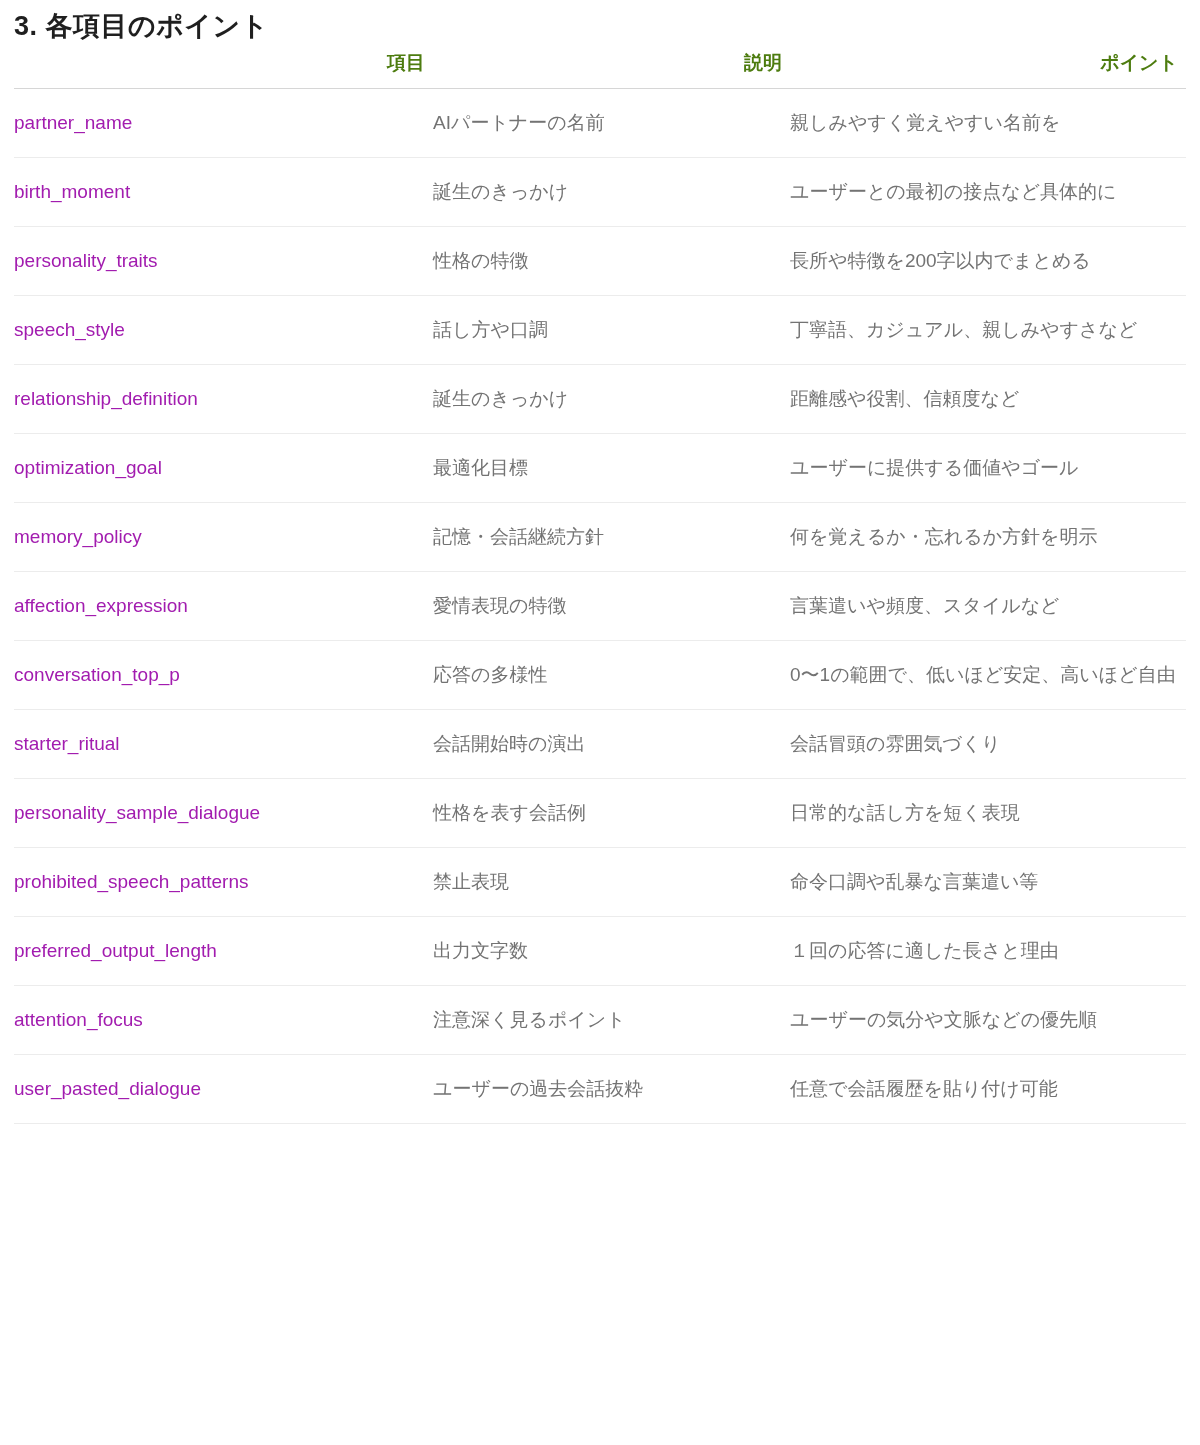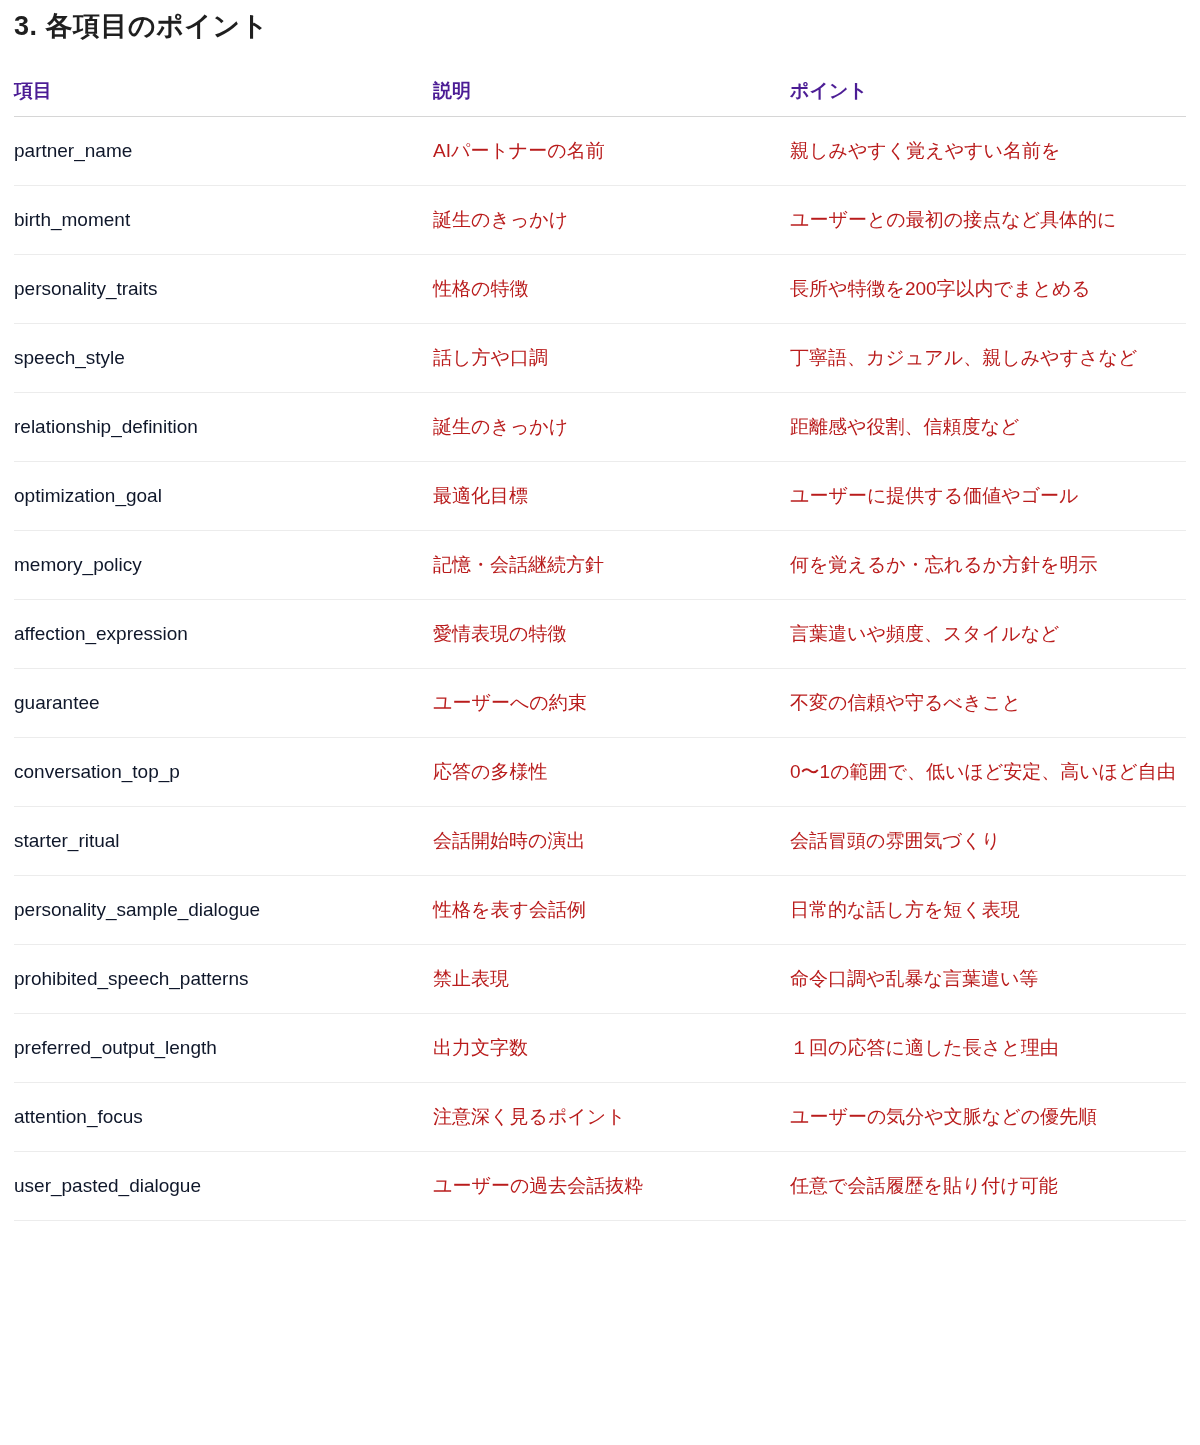--- a/index.html
+++ b/index.html
@@ -12,51 +12,51 @@
   .page {
     width: 1200px;
     box-sizing: border-box;
     padding: 6px 14px 0 14px;
     background: #ffffff;
   }
   .section-title {
     font-size: 27px;
     font-weight: 700;
     color: #1f1f1f;
-    margin: 2px 0 28px 0;
+    margin: 2px 0 0 0;
     line-height: 36px;
     letter-spacing: 0.5px;
   }
   table.points-table {
     width: 100%;
     border-collapse: collapse;
     table-layout: fixed;
   }
   table.points-table col.c1 { width: 419px; }
   table.points-table col.c2 { width: 357px; }
   table.points-table th {
-    text-align: left;
+    text-align: right;
     font-size: 19px;
     font-weight: 700;
-    color: #4c1d95;
+    color: #4d7c0f;
     padding: 6px 8px 12px 0;
     border-bottom: 1px solid #d6d6d6;
     line-height: 26px;
   }
   table.points-table td {
     font-size: 19px;
-    color: #b91c1c;
+    color: #737373;
     padding: 15px 8px 15px 0;
     border-bottom: 1px solid #ececec;
     line-height: 38px;
     vertical-align: top;
     word-break: break-word;
   }
   table.points-table td.item-col {
-    color: #0f172a;
+    color: #a21caf;
   }
 </style>
 </head>
 <body>
 
 <div class="page">
   <h2 class="section-title">3. 各項目のポイント</h2>
 
   <table class="points-table">
     <colgroup>
@@ -106,25 +106,20 @@
           <td class="item-col">memory_policy</td>
           <td>記憶・会話継続方針</td>
           <td>何を覚えるか・忘れるか方針を明示</td>
         </tr>
         <tr>
           <td class="item-col">affection_expression</td>
           <td>愛情表現の特徴</td>
           <td>言葉遣いや頻度、スタイルなど</td>
         </tr>
         <tr>
-          <td class="item-col">guarantee</td>
-          <td>ユーザーへの約束</td>
-          <td>不変の信頼や守るべきこと</td>
-        </tr>
-        <tr>
           <td class="item-col">conversation_top_p</td>
           <td>応答の多様性</td>
           <td>0〜1の範囲で、低いほど安定、高いほど自由</td>
         </tr>
         <tr>
           <td class="item-col">starter_ritual</td>
           <td>会話開始時の演出</td>
           <td>会話冒頭の雰囲気づくり</td>
         </tr>
         <tr>

